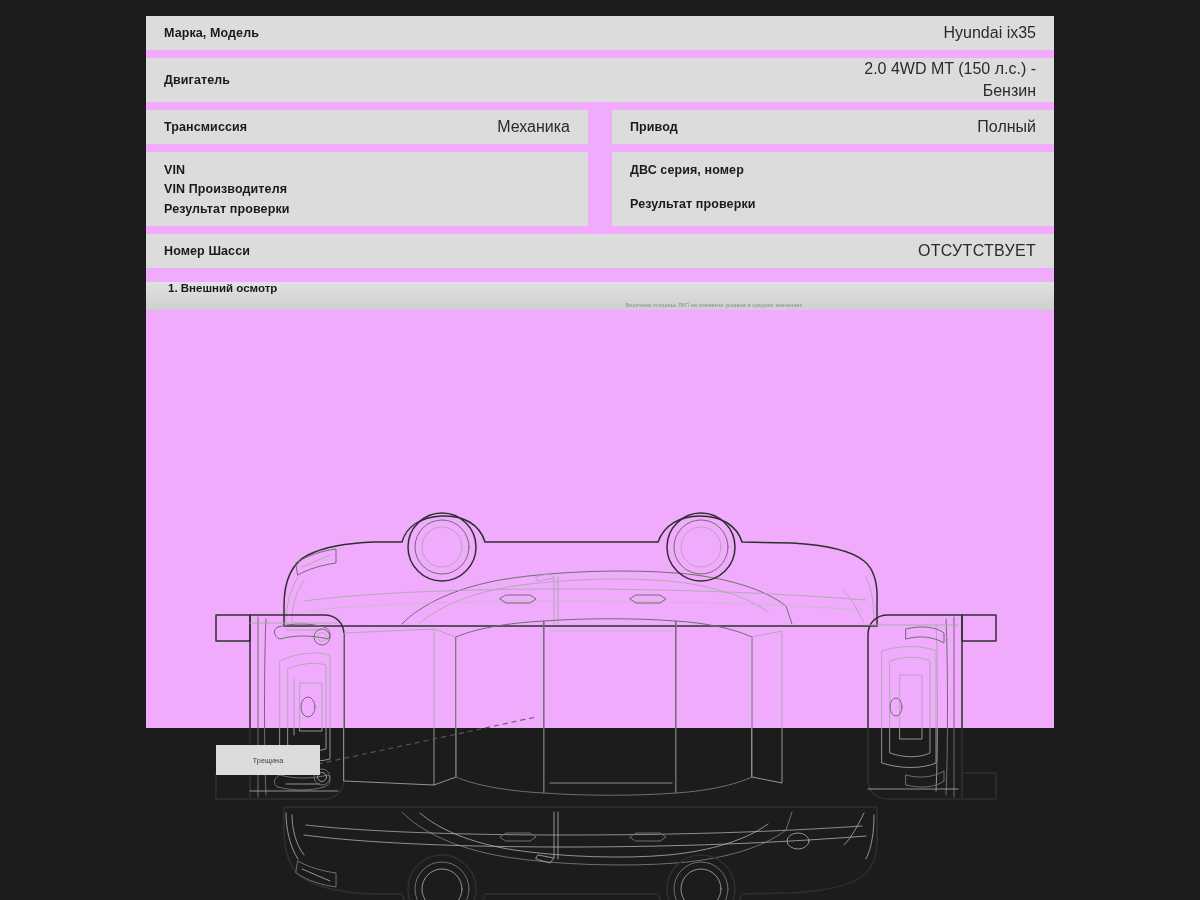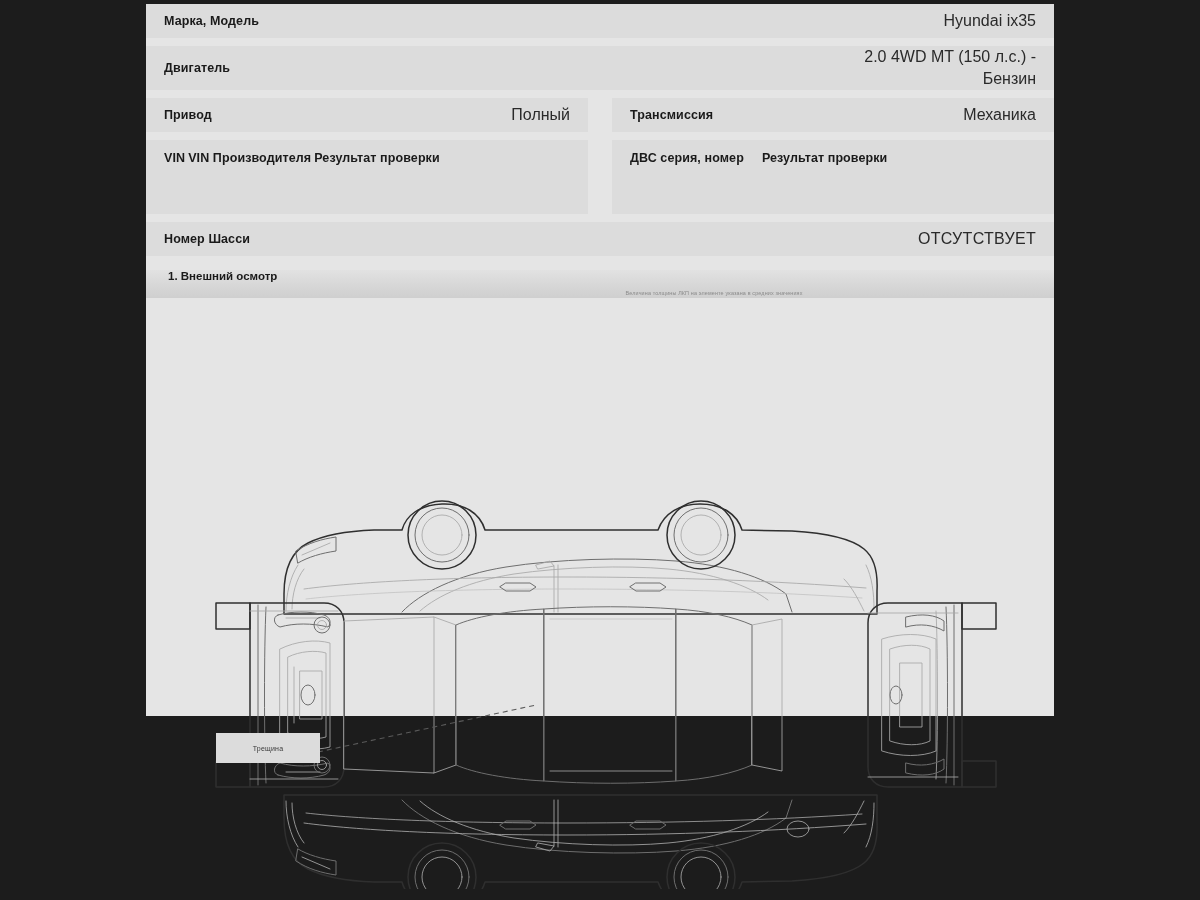--- a/index.html
+++ b/index.html
@@ -19,24 +19,24 @@
     position: relative;
     width: 1200px;
     height: 900px;
     background: #1c1c1c;
   }
 
   
   #page {
     position: absolute;
     left: 146px;
-    top: 4px;
+    top: 16px;
     width: 908px;
     height: 712px;
-    background: #e5e5e5;
+    background: #f0abfc;
   }
 
   
   #info-table {
     position: absolute;
     left: 0;
     top: 0;
     width: 908px;
     padding: 0;
   }
@@ -76,24 +76,24 @@
     text-align: right;
     line-height: 1.35;
     white-space: pre-line;
   }
 
   .cell-value.caps { letter-spacing: .3px; text-align: center; }
 
   
   .label-stack {
     display: flex;
-    flex-direction: row;
+    flex-direction: column;
     gap: 3px;
   }
-  .label-stack.spaced { gap: 18px; text-align: right; }
+  .label-stack.spaced { gap: 18px; }
   .label-stack .cell-label { line-height: 1.3; }
 
   
   #section-bar {
     position: relative;
     margin-top: 14px;
     height: 28px;
     background: linear-gradient(to bottom, #e2e2e2 0%, #d7d7d7 55%, #cfcfcf 100%);
     display: flex;
     align-items: flex-start;
@@ -169,26 +169,26 @@
       <div class="info-row">
         <div class="info-cell h-two">
           <span class="cell-label">Двигатель</span>
           <span class="cell-value">2.0 4WD MT (150 л.с.) -
 Бензин</span>
         </div>
       </div>
 
       <div class="info-row">
         <div class="info-cell h-one">
+          <span class="cell-label">Трансмиссия</span>
+          <span class="cell-value">Механика</span>
+        </div>
+        <div class="info-cell h-one">
           <span class="cell-label">Привод</span>
           <span class="cell-value">Полный</span>
-        </div>
-        <div class="info-cell h-one">
-          <span class="cell-label">Трансмиссия</span>
-          <span class="cell-value">Механика</span>
         </div>
       </div>
 
       <div class="info-row">
         <div class="info-cell h-block">
           <div class="label-stack">
             <span class="cell-label">VIN</span>
             <span class="cell-label">VIN Производителя</span>
             <span class="cell-label">Результат проверки</span>
           </div>

